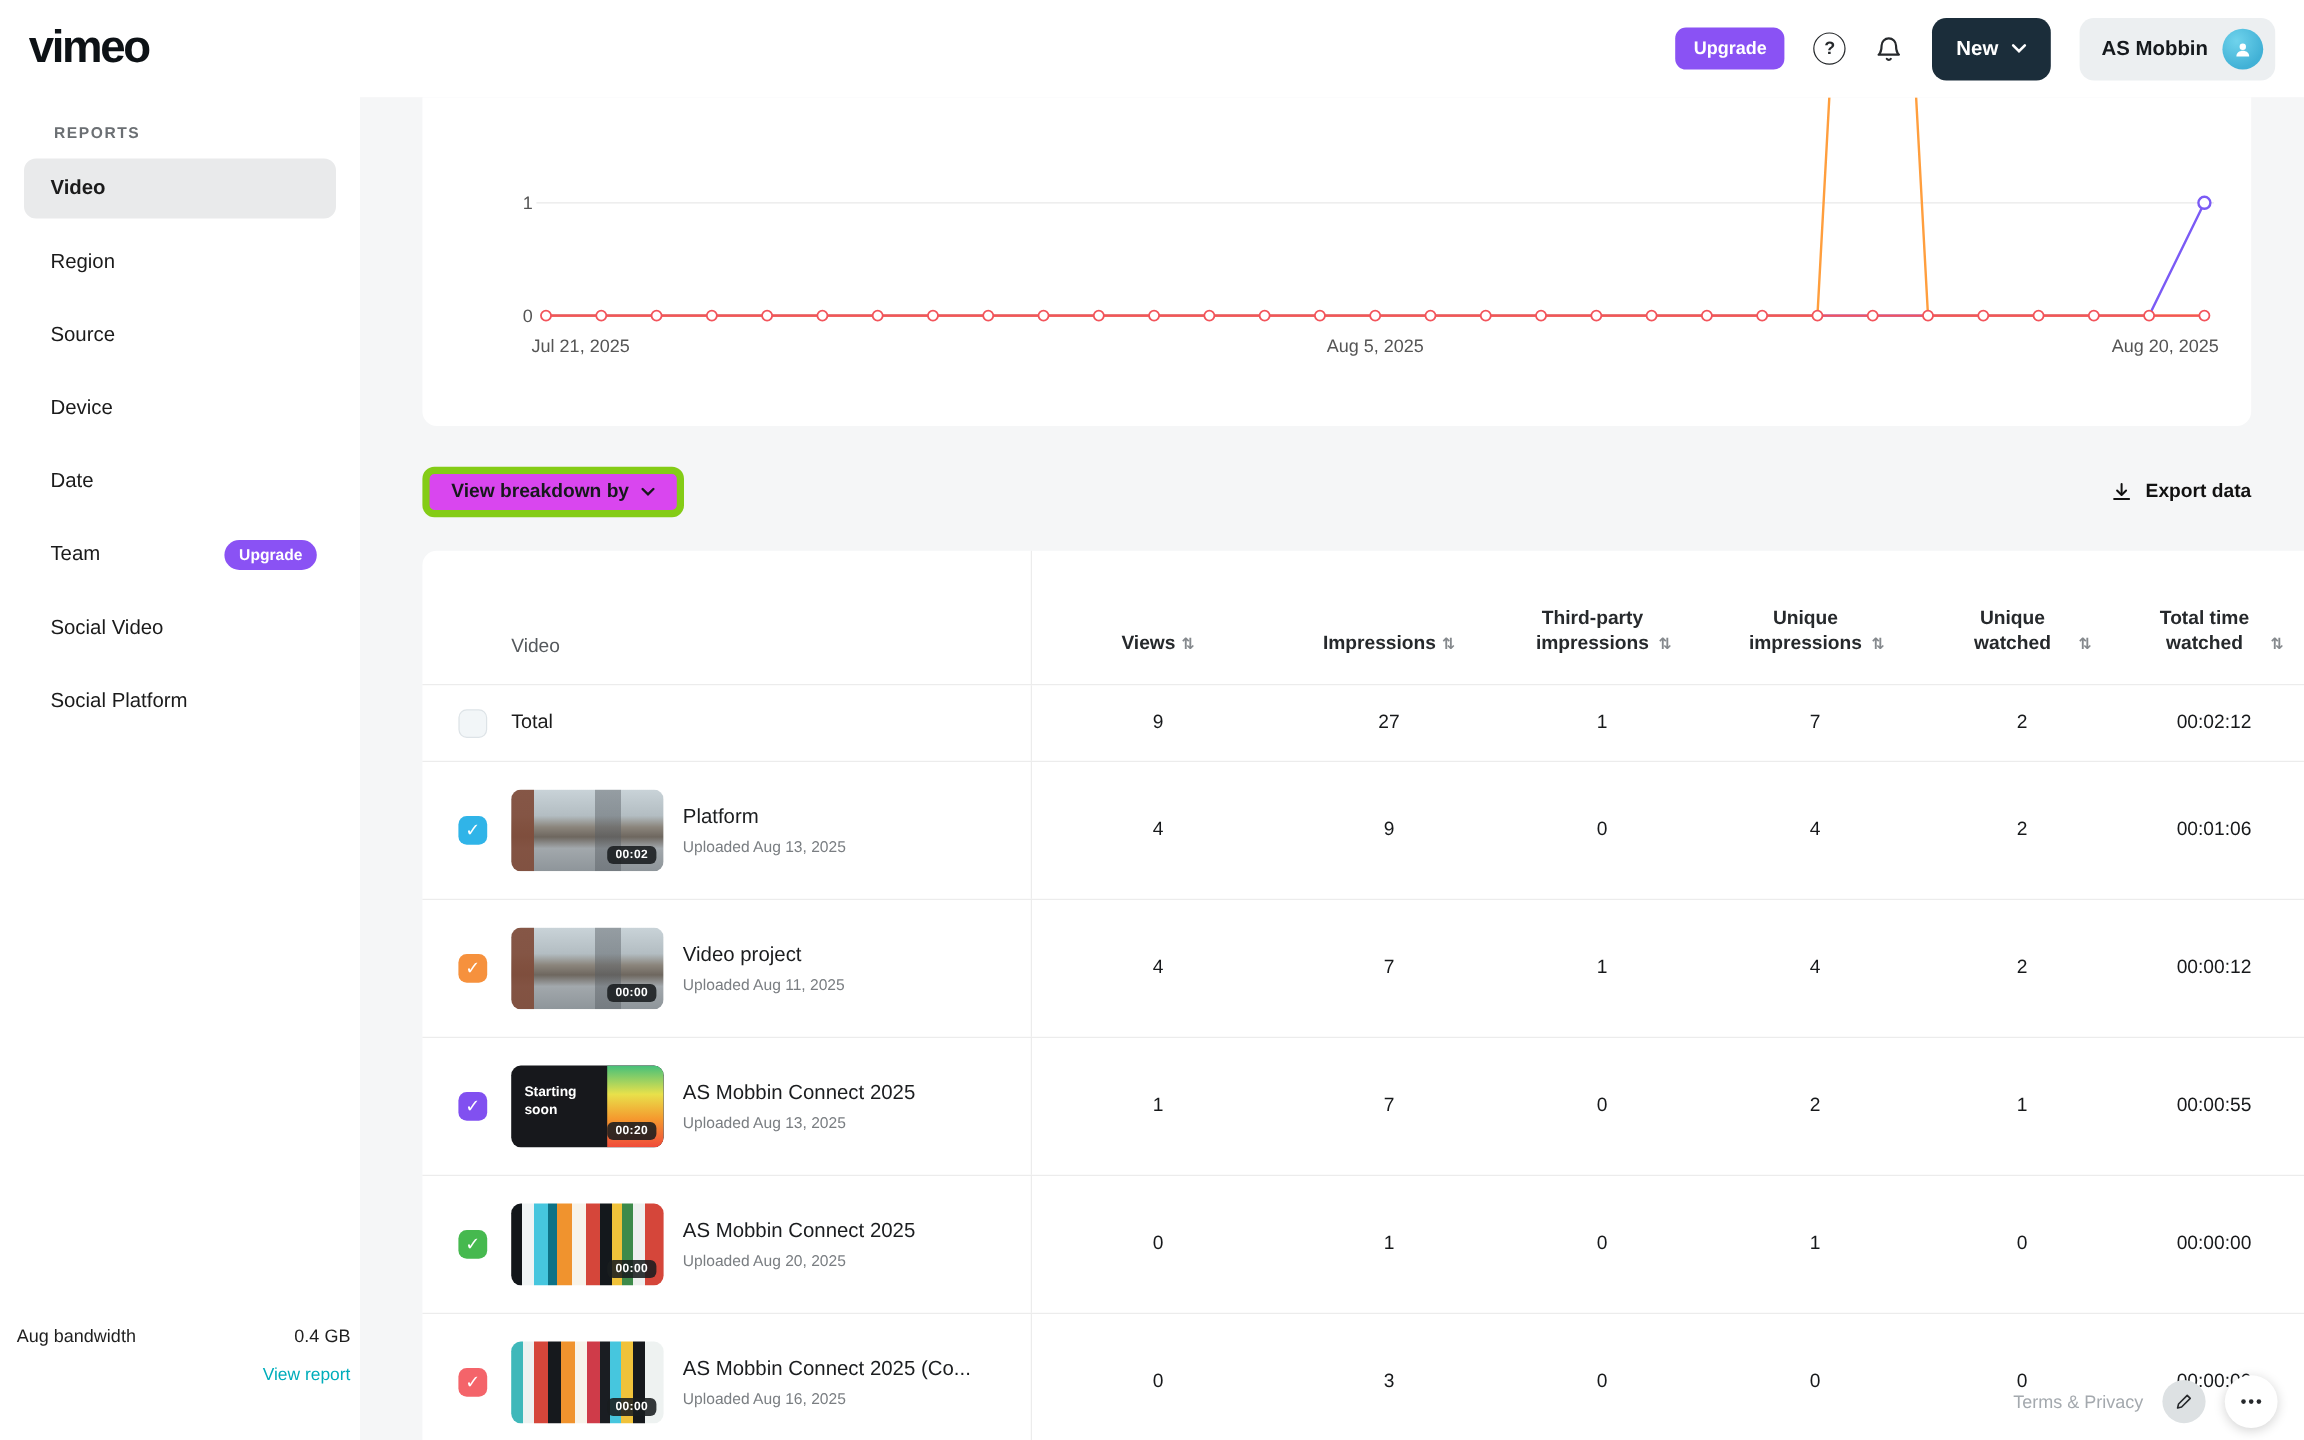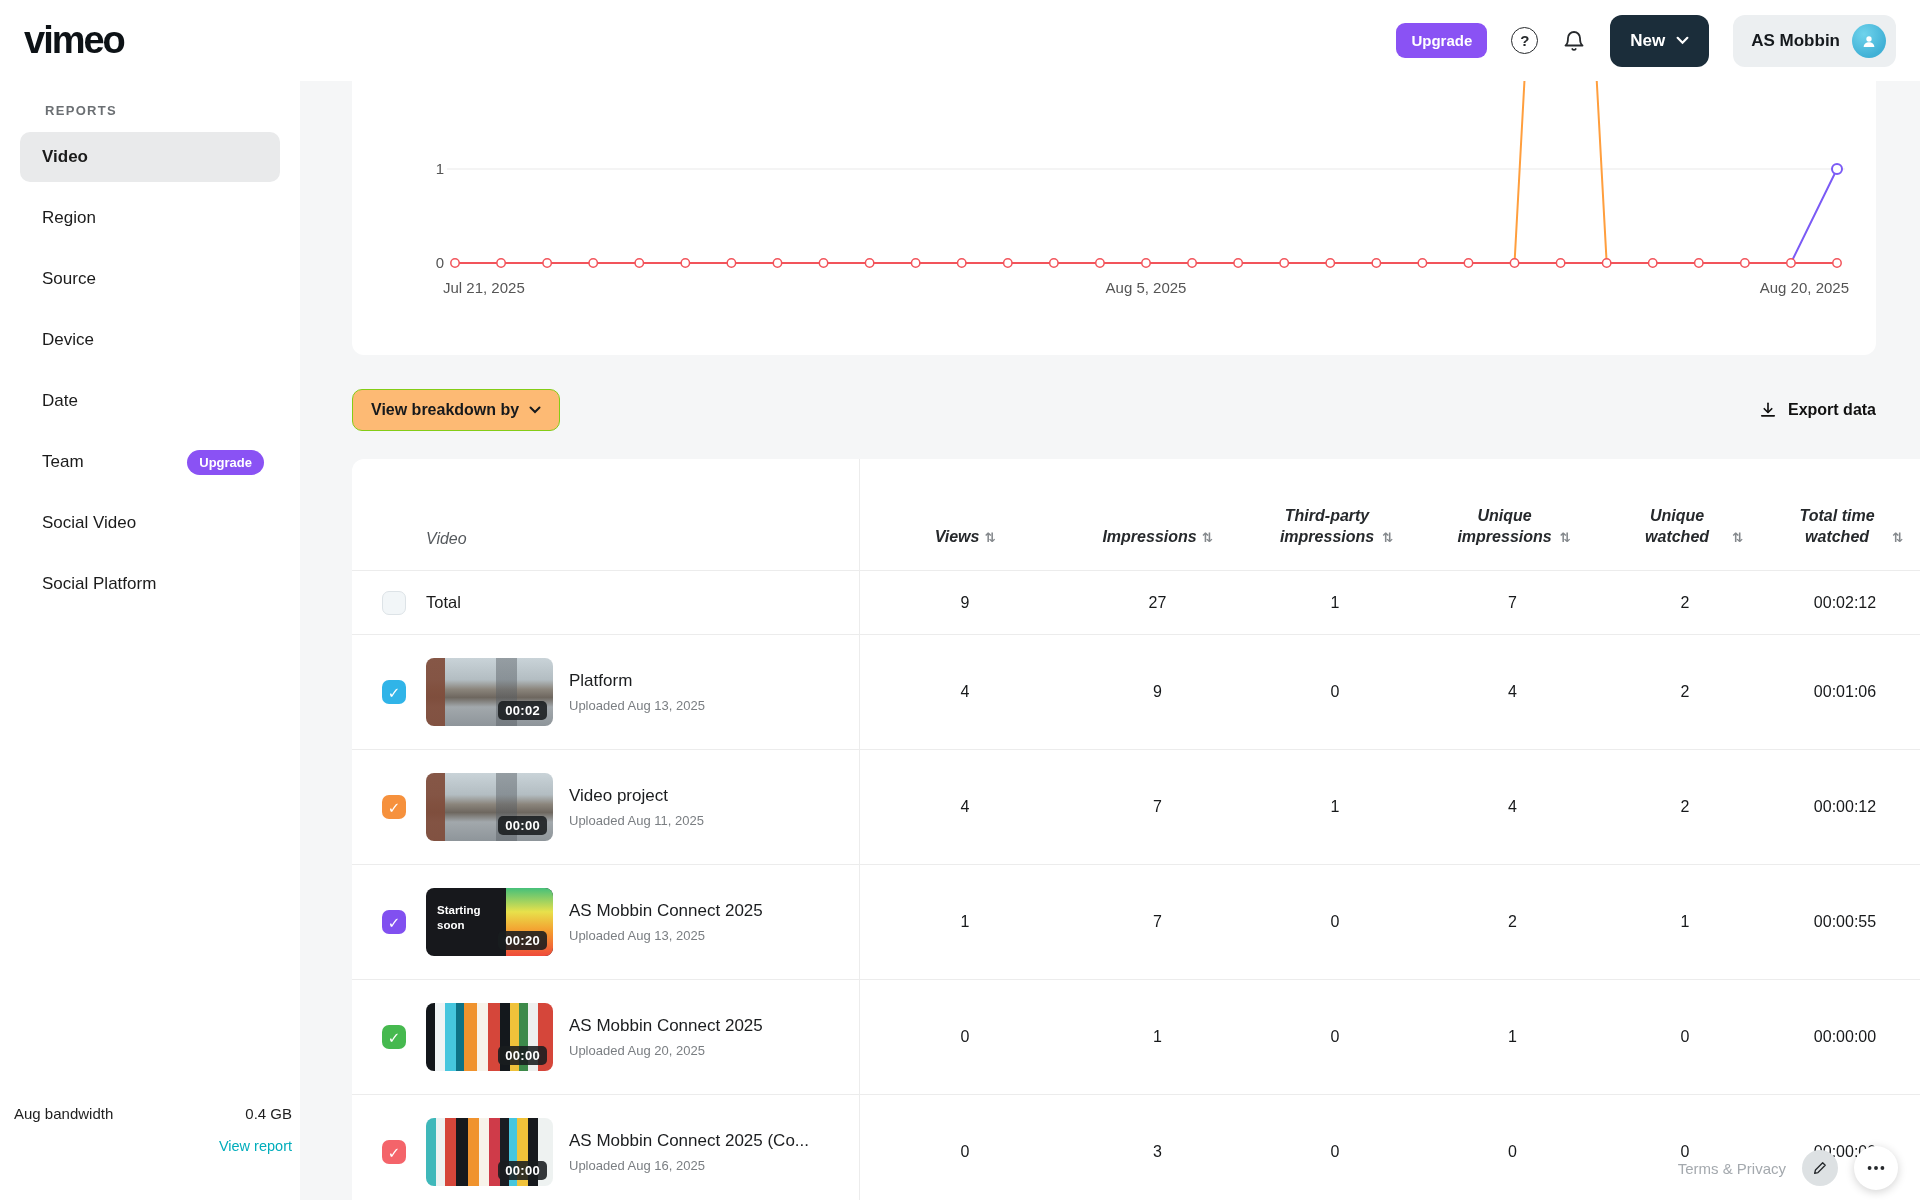--- a/index.html
+++ b/index.html
@@ -45,31 +45,31 @@
   .view-report { display:block; text-align:right; margin-top:16px; color:var(--link-teal,#00adbb);
     font-size:14.5px; cursor:pointer; text-decoration:none; }
 
   
   .main { position:fixed; top:81px; left:300px; right:0; bottom:0; background:var(--page-bg,#f5f6f7); overflow:hidden; }
   .chart-card { margin:0 44px 0 52px; height:274px; background:#fff; border-radius:0 0 12px 12px;
     position:relative; overflow:hidden; }
   .chart-card svg { position:absolute; inset:0; }
 
   .toolbar { margin:34px 44px 0 52px; display:flex; justify-content:space-between; align-items:center; height:42px; }
-  .breakdown-btn { background:#fdba74; border:1px solid #84cc16; border-radius:10px; height:42px;
+  .breakdown-btn { background:#d946ef; border:6px solid #84cc16; border-radius:10px; height:42px;
     padding:0 18px; font-size:16px; font-weight:700; font-family:inherit; display:flex;
     align-items:center; gap:10px; cursor:pointer; color:#16191c; }
   .export-btn { background:none; border:none; font-size:16px; font-weight:700; font-family:inherit;
     display:flex; align-items:center; gap:10px; cursor:pointer; color:#111; }
 
   
   .table-wrap { margin:28px 0 0 52px; background:#fff; border-radius:12px 0 0 0; min-height:760px; }
   .trow, .thead { display:grid; grid-template-columns:74px 434px 210px 175px 180px 175px 170px 150px; }
   .thead { height:112px; border-bottom:1px solid #ececec; }
-  .th { align-self:end; padding-bottom:22px;font-style:italic; }
+  .th { align-self:end; padding-bottom:22px; }
   .th-video { align-self:stretch; display:flex; align-items:flex-end; border-right:1px solid #ececec;
     font-size:16px; color:#55595d; font-weight:500; }
   .th-num { text-align:center; font-size:16px; font-weight:600; color:#26292c; line-height:1.3; }
   .th-num .th-label { display:inline-block; max-width:100px; }
   .sort-icon { font-size:13px; color:#85898d; margin-left:5px; cursor:pointer; }
   .trow { border-bottom:1px solid #ececec; align-items:center; }
   .total-row { height:64px; }
   .video-row { height:115px; }
   .cell-check { display:flex; padding-left:30px; }
   .checkbox { width:24px; height:24px; border-radius:7px; background:#f2f6f8; border:1px solid #dde3e7;
@@ -85,21 +85,21 @@
     linear-gradient(90deg, rgba(128,76,58,.92) 0%, rgba(128,76,58,.92) 15%, rgba(0,0,0,0) 15%, rgba(0,0,0,0) 55%, rgba(86,92,98,.45) 55%, rgba(86,92,98,.45) 72%, rgba(0,0,0,0) 72%),
     linear-gradient(180deg,#c9d3d8 0%,#b3bdc2 32%,#8b857c 46%,#6e675f 58%,#a2a8ac 72%,#8e959a 100%); }
   .thumb-dark { background:#17181c; }
   .thumb-dark::after { content:""; position:absolute; right:0; top:0; bottom:0; width:37%; z-index:1;
     background:linear-gradient(180deg,#46c07a 0%,#e8e14b 35%,#f59a2e 65%,#ef4b3a 100%); }
   .thumb-text { position:absolute; left:11px; top:15px; width:62px; color:#fff; font-size:11.5px;
     font-weight:700; line-height:1.3; z-index:2; }
   .thumb-stripes-a { background:linear-gradient(90deg,#12161a 0 7%,#f0f4f5 7% 15%,#46c6de 15% 24%,#0e7286 24% 30%,#f0932e 30% 40%,#f7f3ea 40% 49%,#d5463a 49% 58%,#14181c 58% 66%,#f0c23a 66% 73%,#3d8a4a 73% 80%,#eef0ef 80% 88%,#d5463a 88% 100%); }
   .thumb-stripes-b { background:linear-gradient(90deg,#3fb8ba 0 8%,#eef2f1 8% 15%,#d5463a 15% 24%,#16191d 24% 33%,#f0932e 33% 42%,#f7f3ea 42% 50%,#cf3b49 50% 58%,#1a1d22 58% 65%,#46c6de 65% 72%,#f0c23a 72% 80%,#16191d 80% 88%,#eef2f1 88% 100%); }
   .duration { position:absolute; right:6px; bottom:6px; background:rgba(25,28,31,.88); color:#fff;
-    font-size:13px; font-weight:600; padding:2px 7px; border-radius:5px; z-index:3; letter-spacing:.3px; }
+    font-size:10px; font-weight:600; padding:2px 7px; border-radius:5px; z-index:3; letter-spacing:.3px; }
   .vtitle { font-size:17px; color:#1b1d1f; cursor:pointer; }
   .vsub { font-size:13px; color:#7a7e82; margin-top:7px; }
 
   
   .float-footer { position:fixed; right:22px; bottom:10px; display:flex; align-items:center; gap:16px; z-index:20; }
   .terms { color:#a4a9ae; font-size:15px; cursor:pointer; text-decoration:none; }
   .pencil-circle { width:36px; height:36px; border-radius:50%; background:#dde1e3; border:none;
     display:flex; align-items:center; justify-content:center; cursor:pointer; }
   .more-circle { width:44px; height:44px; border-radius:50%; background:#fff; border:none;
     box-shadow:0 2px 10px rgba(0,0,0,.18); display:flex; align-items:center; justify-content:center; cursor:pointer; }

